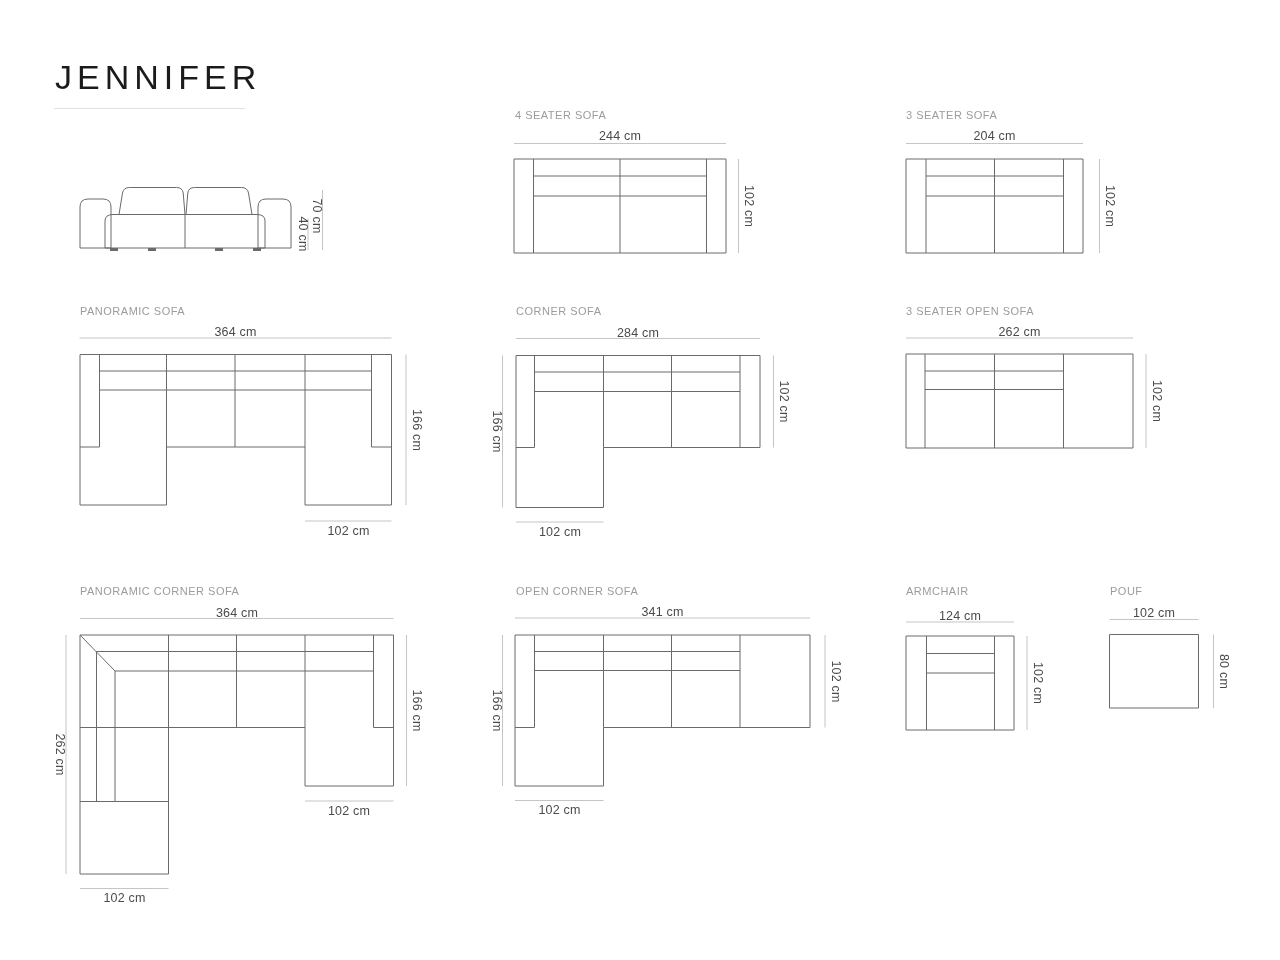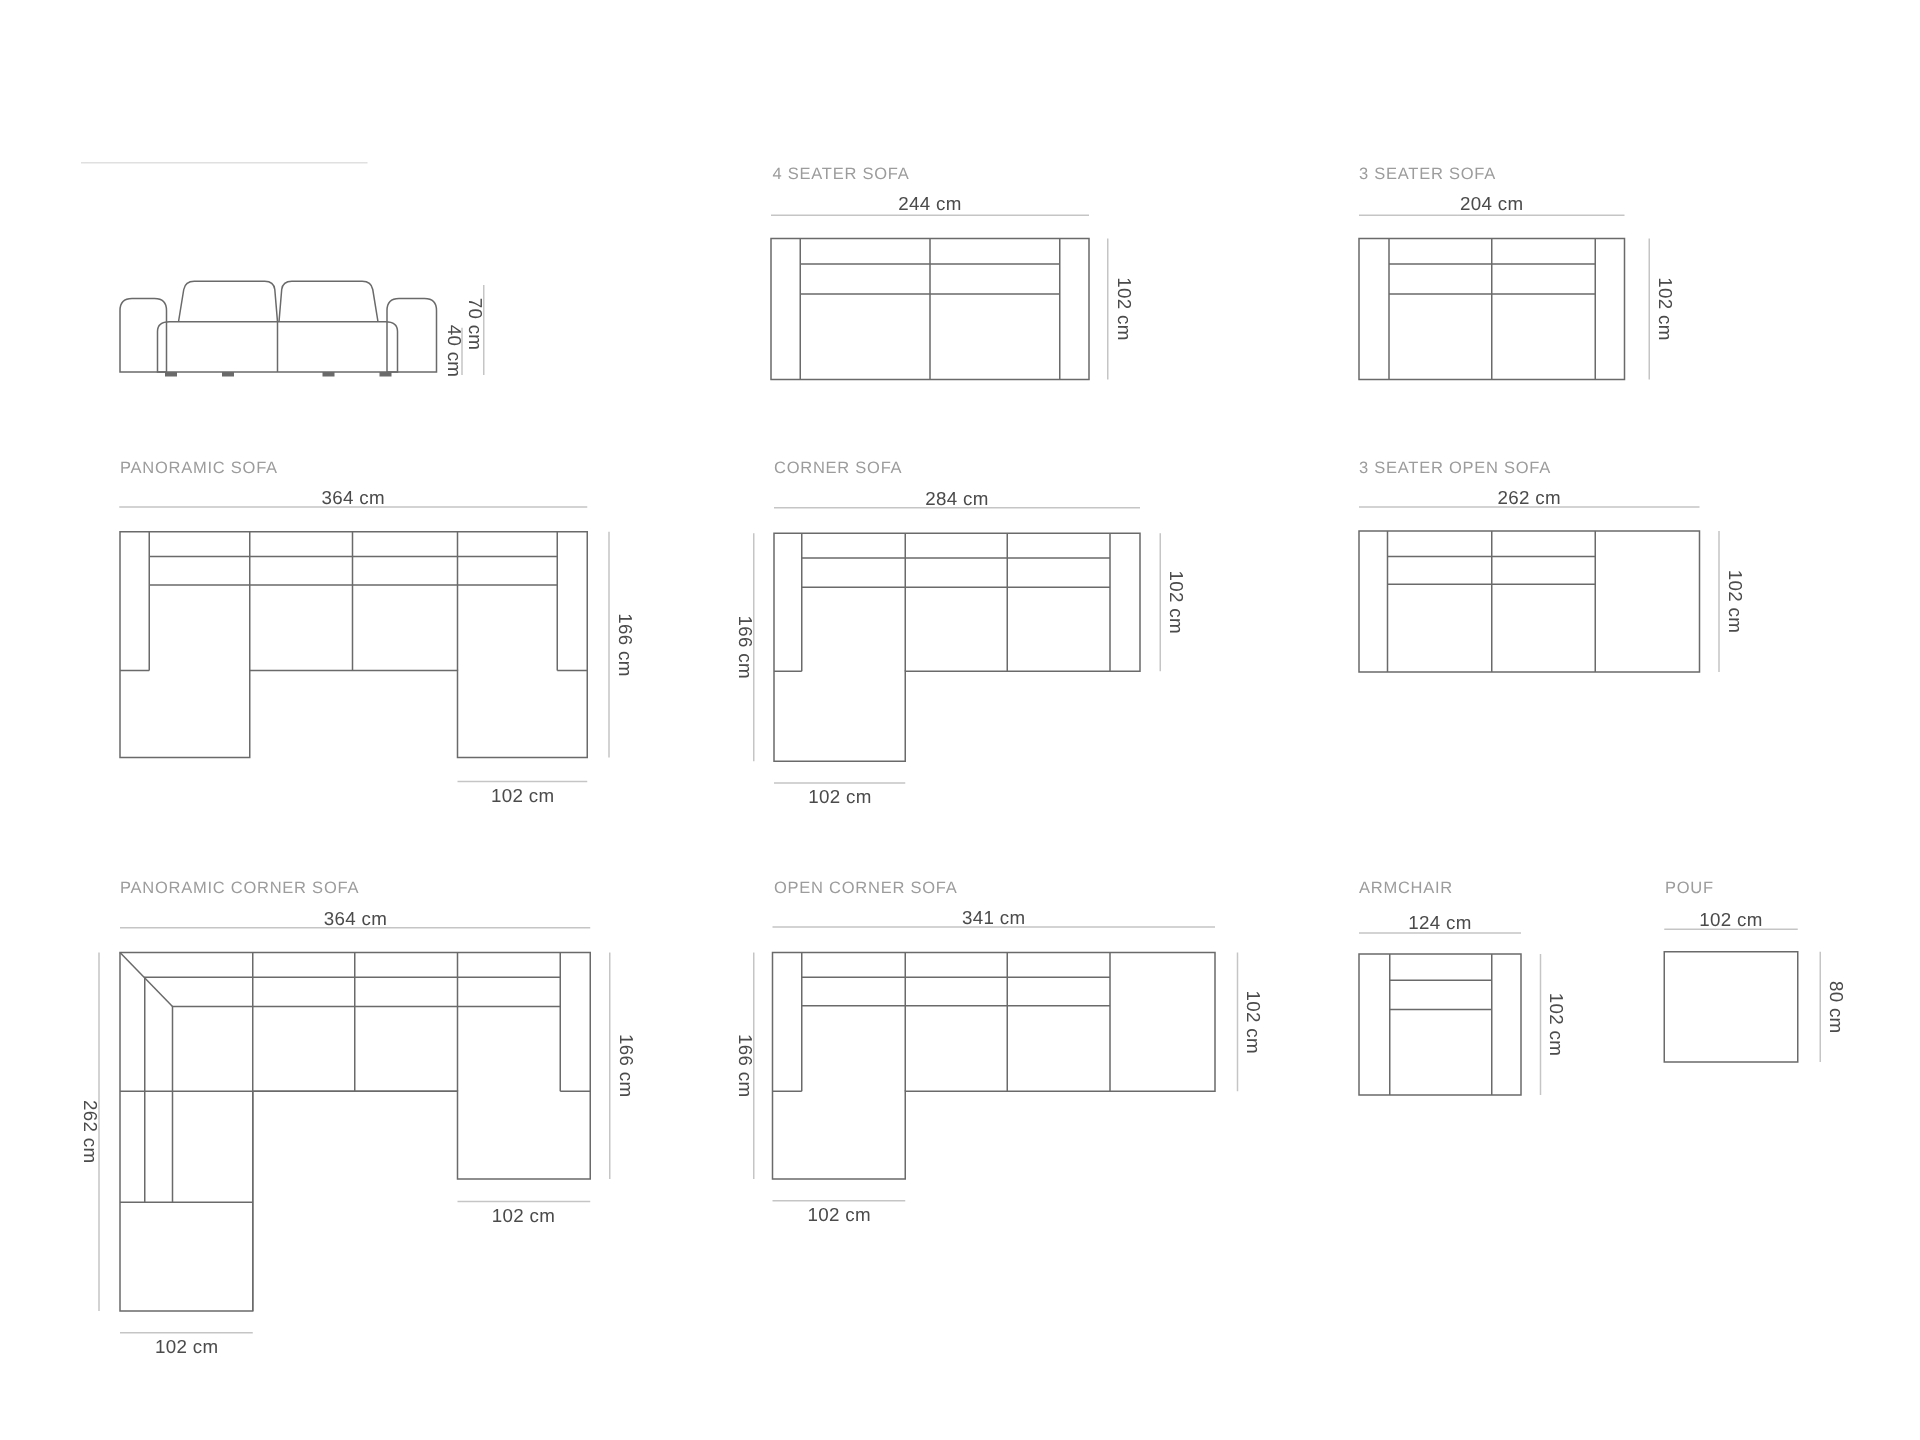--- a/index.html
+++ b/index.html
@@ -22,20 +22,21 @@
   .dim { font-size:12.5px; fill:#4b4b4b; letter-spacing:0.2px; }
   .ol  { fill:none; stroke:#6a6a6a; stroke-width:1; }
   .dl  { fill:none; stroke:#c5c5c5; stroke-width:1; }
   .ft  { fill:#6a6a6a; stroke:none; }
 </style>
 </head>
 <body>
 
 <div id="canvas">
 
+  <h1 id="page-title">JENNIFER</h1>
   <div id="title-underline"></div>
 
   <svg id="drawing" width="1280" height="960" viewBox="0 0 1280 960">
 
     <g>
       <path class="ol" d="M80,248 V207 Q80,199 88,199 H103 Q111,199 111,207 V248 Z"></path>
       <path class="ol" d="M258,248 V207 Q258,199 266,199 H283 Q291,199 291,207 V248 Z"></path>
       <path class="ol" d="M105,248 V221 Q105,214.5 113,214.5 H257 Q265,214.5 265,221 V248 Z"></path>
       <path class="ol" d="M185,214.5 V248"></path>
       <path class="ol" d="M119,214.5 L122.5,193 Q123.5,187.5 129.5,187.5 H176.5 Q182.5,187.5 183.2,193 L185,214.5"></path>

